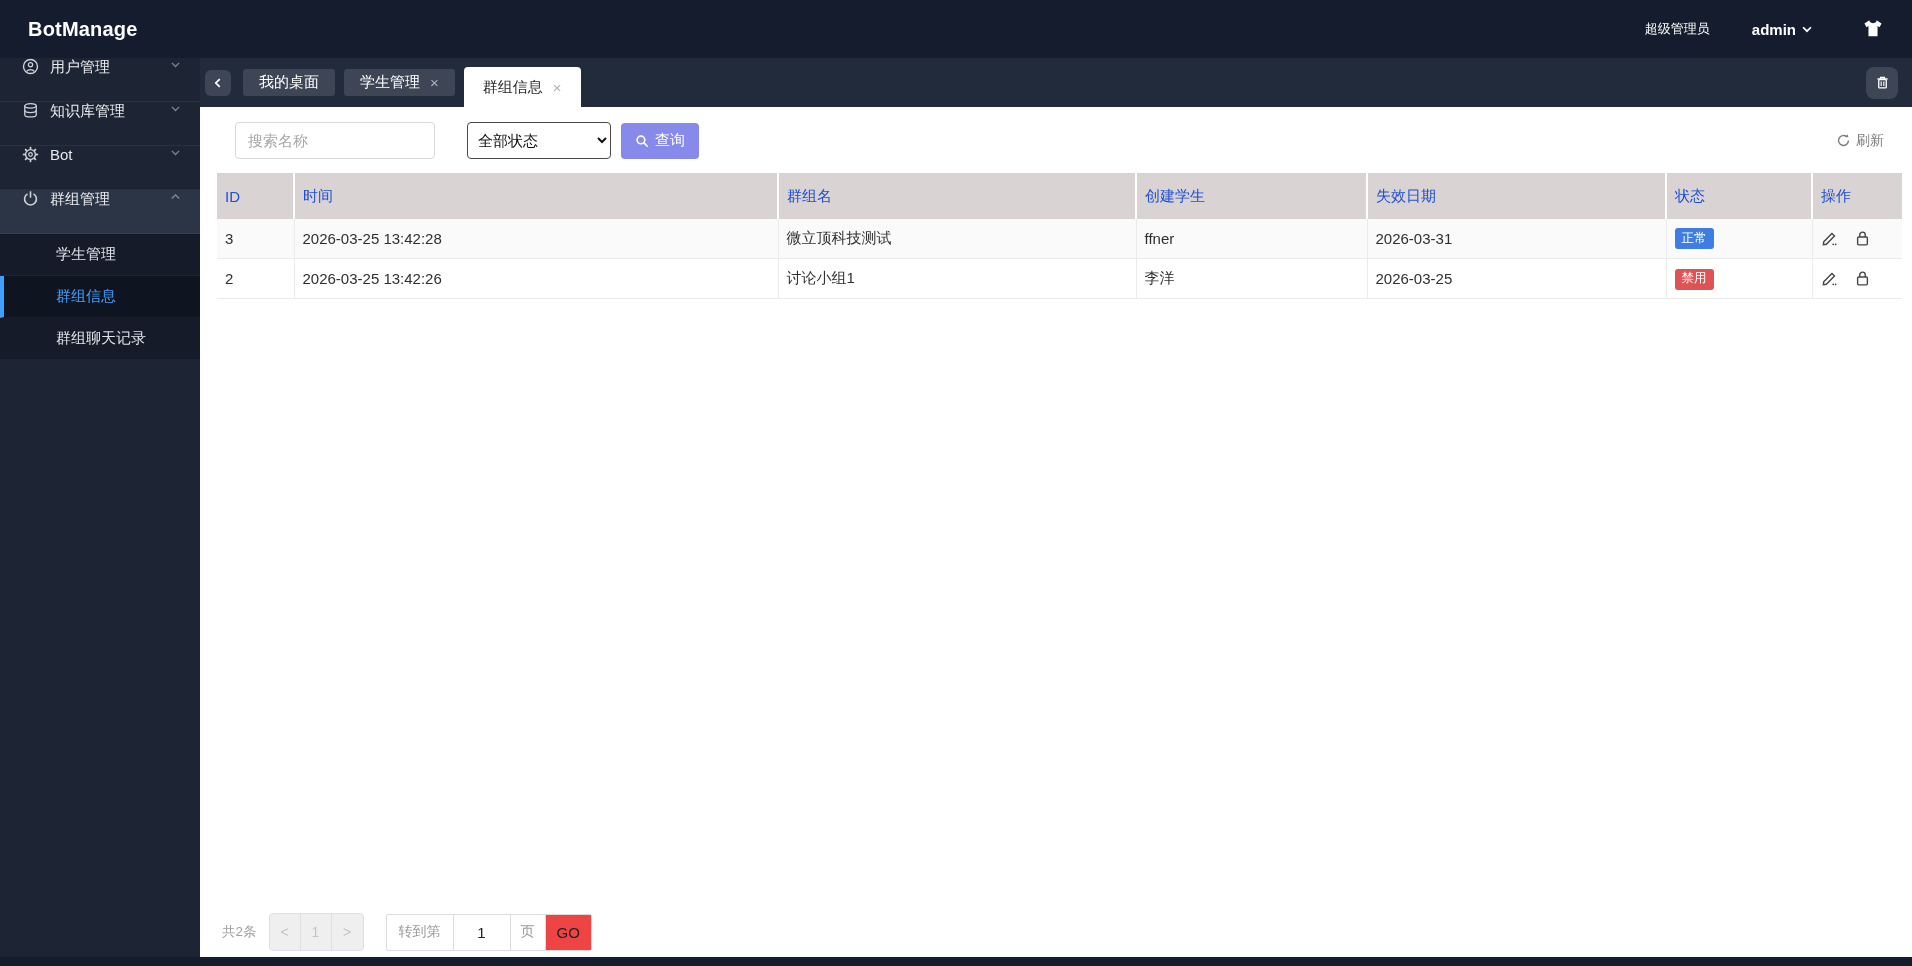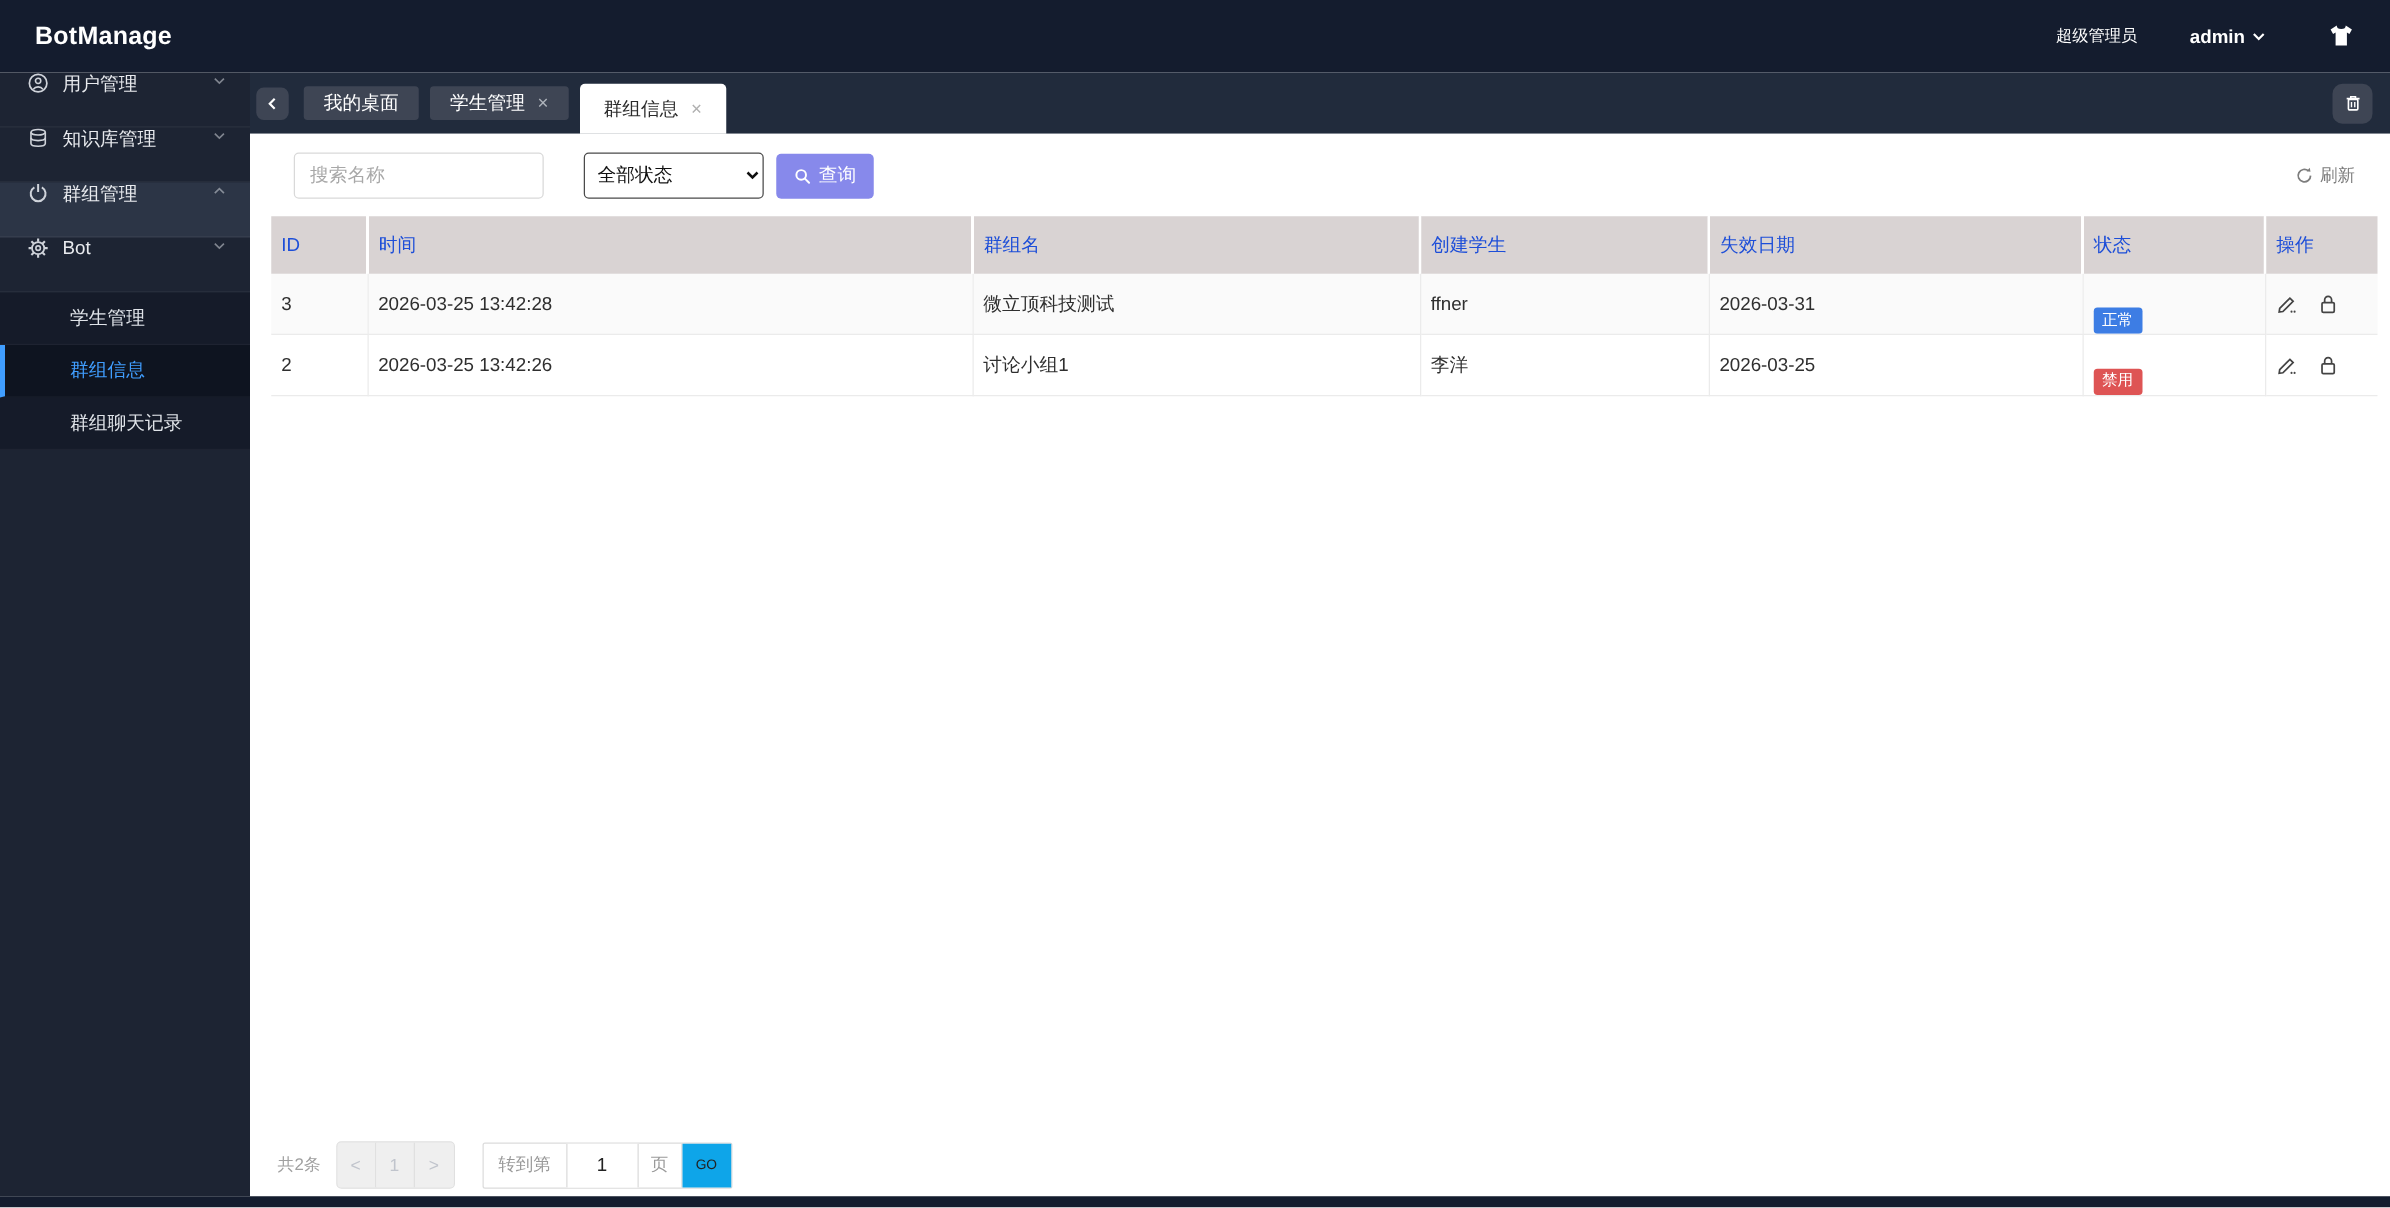--- a/index.html
+++ b/index.html
@@ -105,21 +105,21 @@
   }
   .grid thead td:last-child { border-right:none; }
   .grid tbody td {
     height:39px; padding:0 8px; border-bottom:1px solid #ebebeb;
     border-right:1px solid #ebebeb; overflow:hidden; white-space:nowrap; color:#2f2f2f;
   }
   .grid tbody td:last-child { border-right:none; }
   .grid tbody tr:nth-child(odd) td { background:#fafafa; }
   .badge {
     display:inline-block; padding:3px 7px; border-radius:3px;
-    color:#fff; font-size:12.5px; line-height:1.2;margin-top:27px;
+    color:#fff; font-size:12.5px; line-height:1.2;
   }
   .badge-normal { background:#3d7de4; }
   .badge-disabled { background:#de5454;font-family:Liberation Mono, monospace; }
   .op-cell { display:flex; align-items:center; gap:16px; height:39px; }
   .op-icon { cursor:pointer; }
 
   
   .pagination {
     margin-top:auto; margin-bottom:6px; padding-left:22px;
     display:flex; align-items:center; flex:0 0 auto;
@@ -139,22 +139,22 @@
     display:flex; align-items:stretch; height:37px; margin-left:22px;
     border:1px solid #dcdcdc; border-radius:2px; background:#fff;
   }
   .goto .gt-label { display:flex; align-items:center; padding:0 12px; color:#9a9a9a; font-size:14px; }
   .goto input {
     width:58px; border:none; border-left:1px solid #dcdcdc; border-right:1px solid #dcdcdc;
     text-align:center; font-size:15px; color:#222; outline:none; font-family:inherit;
   }
   .goto .gt-suffix { display:flex; align-items:center; padding:0 10px; color:#9a9a9a; font-size:14px; border-right:1px solid #dcdcdc; }
   .goto .go-btn {
-    display:flex; align-items:center; padding:0 11px; color:#222; font-size:11px;
-    background:#0ea5e9; border:none; cursor:pointer; font-family:inherit;
+    display:flex; align-items:center; padding:0 11px; color:#222; font-size:15px;
+    background:#ef4444; border:none; cursor:pointer; font-family:inherit;
   }
 
   .bottom-strip { height:9px; flex:0 0 auto; background:#141c2e; }
 </style>
 </head>
 <body>
 
 <header class="topbar">
   <div class="brand">BotManage</div>
   <div class="topbar-right">
@@ -200,35 +200,20 @@
         <svg width="17" height="17" viewBox="0 0 16 16">
           <ellipse cx="8" cy="3.6" rx="5.4" ry="2.1" fill="none" stroke="#cfd3da" stroke-width="1.2"></ellipse>
           <path d="M2.6 3.6 V12 c0 1.2 2.4 2.1 5.4 2.1 s5.4 -.9 5.4 -2.1 V3.6" fill="none" stroke="#cfd3da" stroke-width="1.2"></path>
           <path d="M2.6 7.8 c0 1.2 2.4 2.1 5.4 2.1 s5.4 -.9 5.4 -2.1" fill="none" stroke="#cfd3da" stroke-width="1.2"></path>
         </svg>
       </span>
       <span>知识库管理</span>
       <span class="chev">
         <svg width="13" height="13" viewBox="0 0 16 16">
             <polyline points="3.5,6 8,10.5 12.5,6" fill="none" stroke="#cfd3da" stroke-width="1.6"></polyline>
-          </svg>
-      </span>
-    </div>
-
-    <div class="side-item expanded">
-      <span>
-        <svg width="17" height="17" viewBox="0 0 16 16">
-          <path d="M5.2 3.6 a5.6 5.6 0 1 0 5.6 0" fill="none" stroke="#cfd3da" stroke-width="1.5"></path>
-          <line x1="8" y1="1.2" x2="8" y2="7.2" stroke="#cfd3da" stroke-width="1.5"></line>
-        </svg>
-      </span>
-      <span>群组管理</span>
-      <span class="chev">
-        <svg width="13" height="13" viewBox="0 0 16 16">
-            <polyline points="3.5,10.5 8,6 12.5,10.5" fill="none" stroke="#cfd3da" stroke-width="1.6"></polyline>
           </svg>
       </span>
     </div>
 
     <div class="side-item">
       <span>
         <svg width="17" height="17" viewBox="0 0 16 16">
           <circle cx="8" cy="8" r="4.6" fill="none" stroke="#cfd3da" stroke-width="1.3"></circle>
           <circle cx="8" cy="8" r="1.7" fill="none" stroke="#cfd3da" stroke-width="1.2"></circle>
           <g stroke="#cfd3da" stroke-width="1.6">
@@ -240,20 +225,35 @@
               <line x1="11.4" y1="11.4" x2="13.1" y2="13.1"></line>
             <line x1="13.1" y1="2.9" x2="11.4" y2="4.6"></line>
               <line x1="4.6" y1="11.4" x2="2.9" y2="13.1"></line>
           </g>
         </svg>
       </span>
       <span>Bot</span>
       <span class="chev">
         <svg width="13" height="13" viewBox="0 0 16 16">
             <polyline points="3.5,6 8,10.5 12.5,6" fill="none" stroke="#cfd3da" stroke-width="1.6"></polyline>
+          </svg>
+      </span>
+    </div>
+
+    <div class="side-item expanded">
+      <span>
+        <svg width="17" height="17" viewBox="0 0 16 16">
+          <path d="M5.2 3.6 a5.6 5.6 0 1 0 5.6 0" fill="none" stroke="#cfd3da" stroke-width="1.5"></path>
+          <line x1="8" y1="1.2" x2="8" y2="7.2" stroke="#cfd3da" stroke-width="1.5"></line>
+        </svg>
+      </span>
+      <span>群组管理</span>
+      <span class="chev">
+        <svg width="13" height="13" viewBox="0 0 16 16">
+            <polyline points="3.5,10.5 8,6 12.5,10.5" fill="none" stroke="#cfd3da" stroke-width="1.6"></polyline>
           </svg>
       </span>
     </div>
 
     <div class="submenu">
       <div class="sub-item">
         <span>学生管理</span>
       </div>
       <div class="sub-item active">
         <span>群组信息</span>

